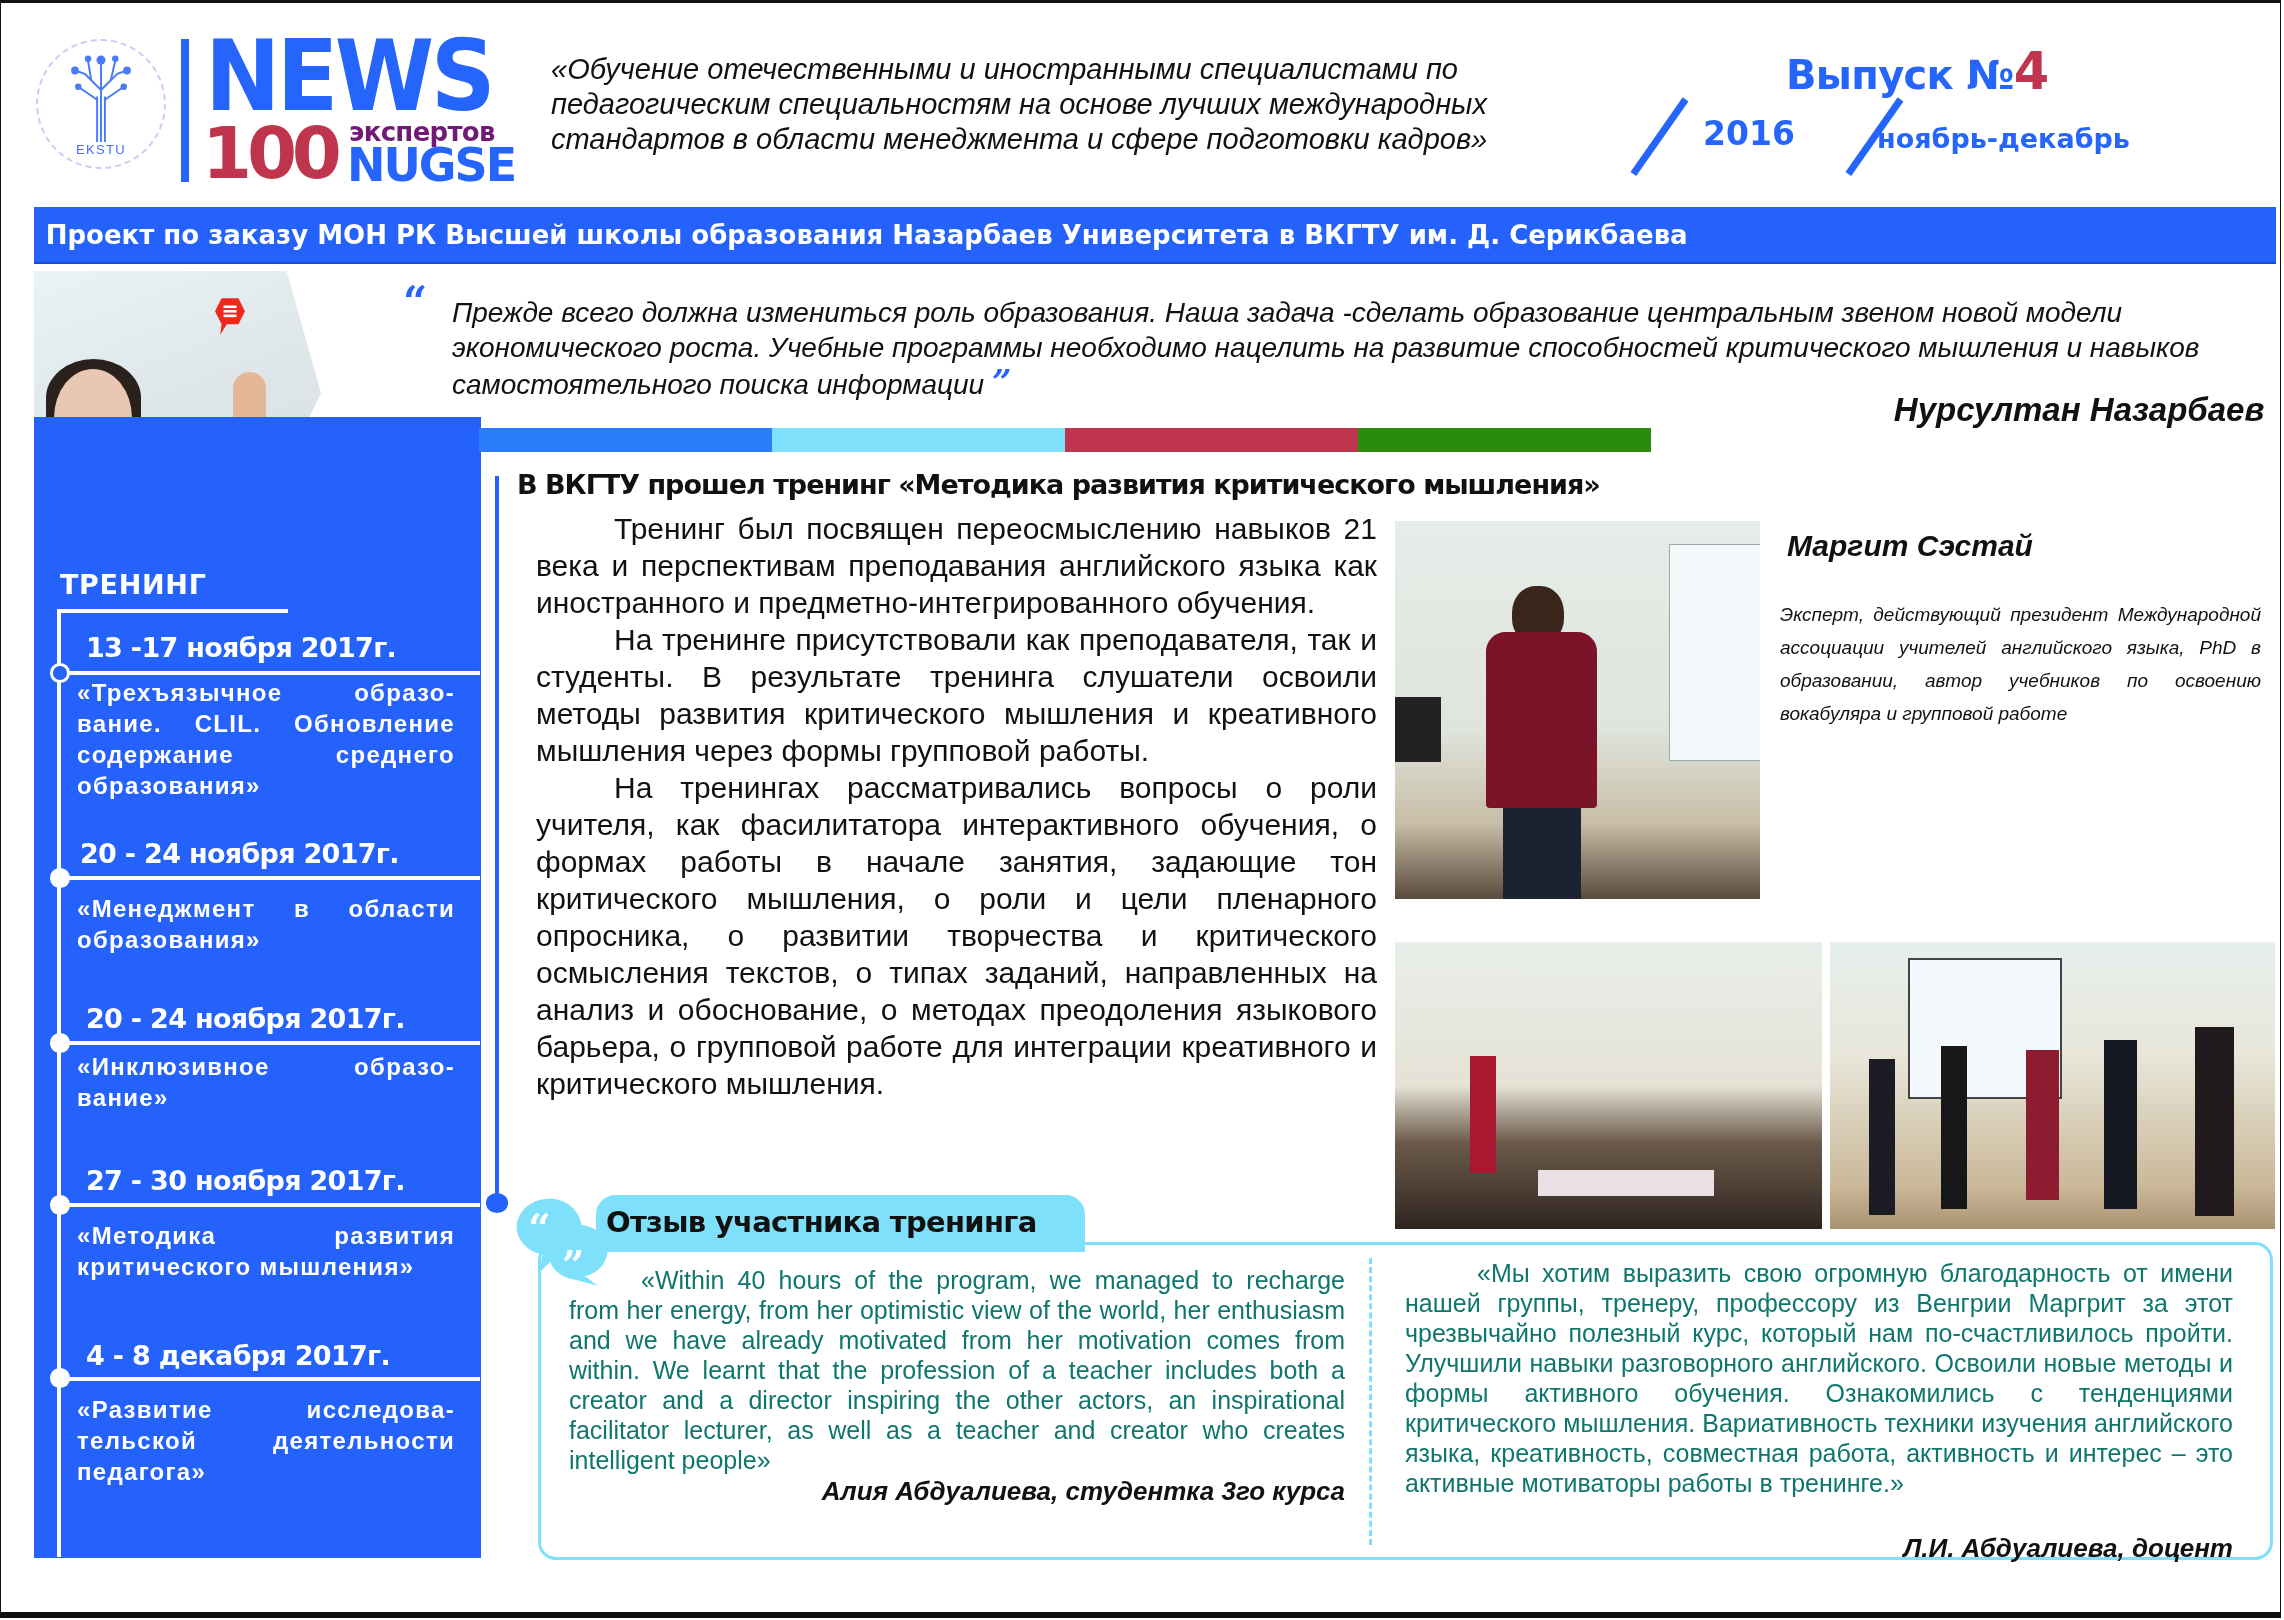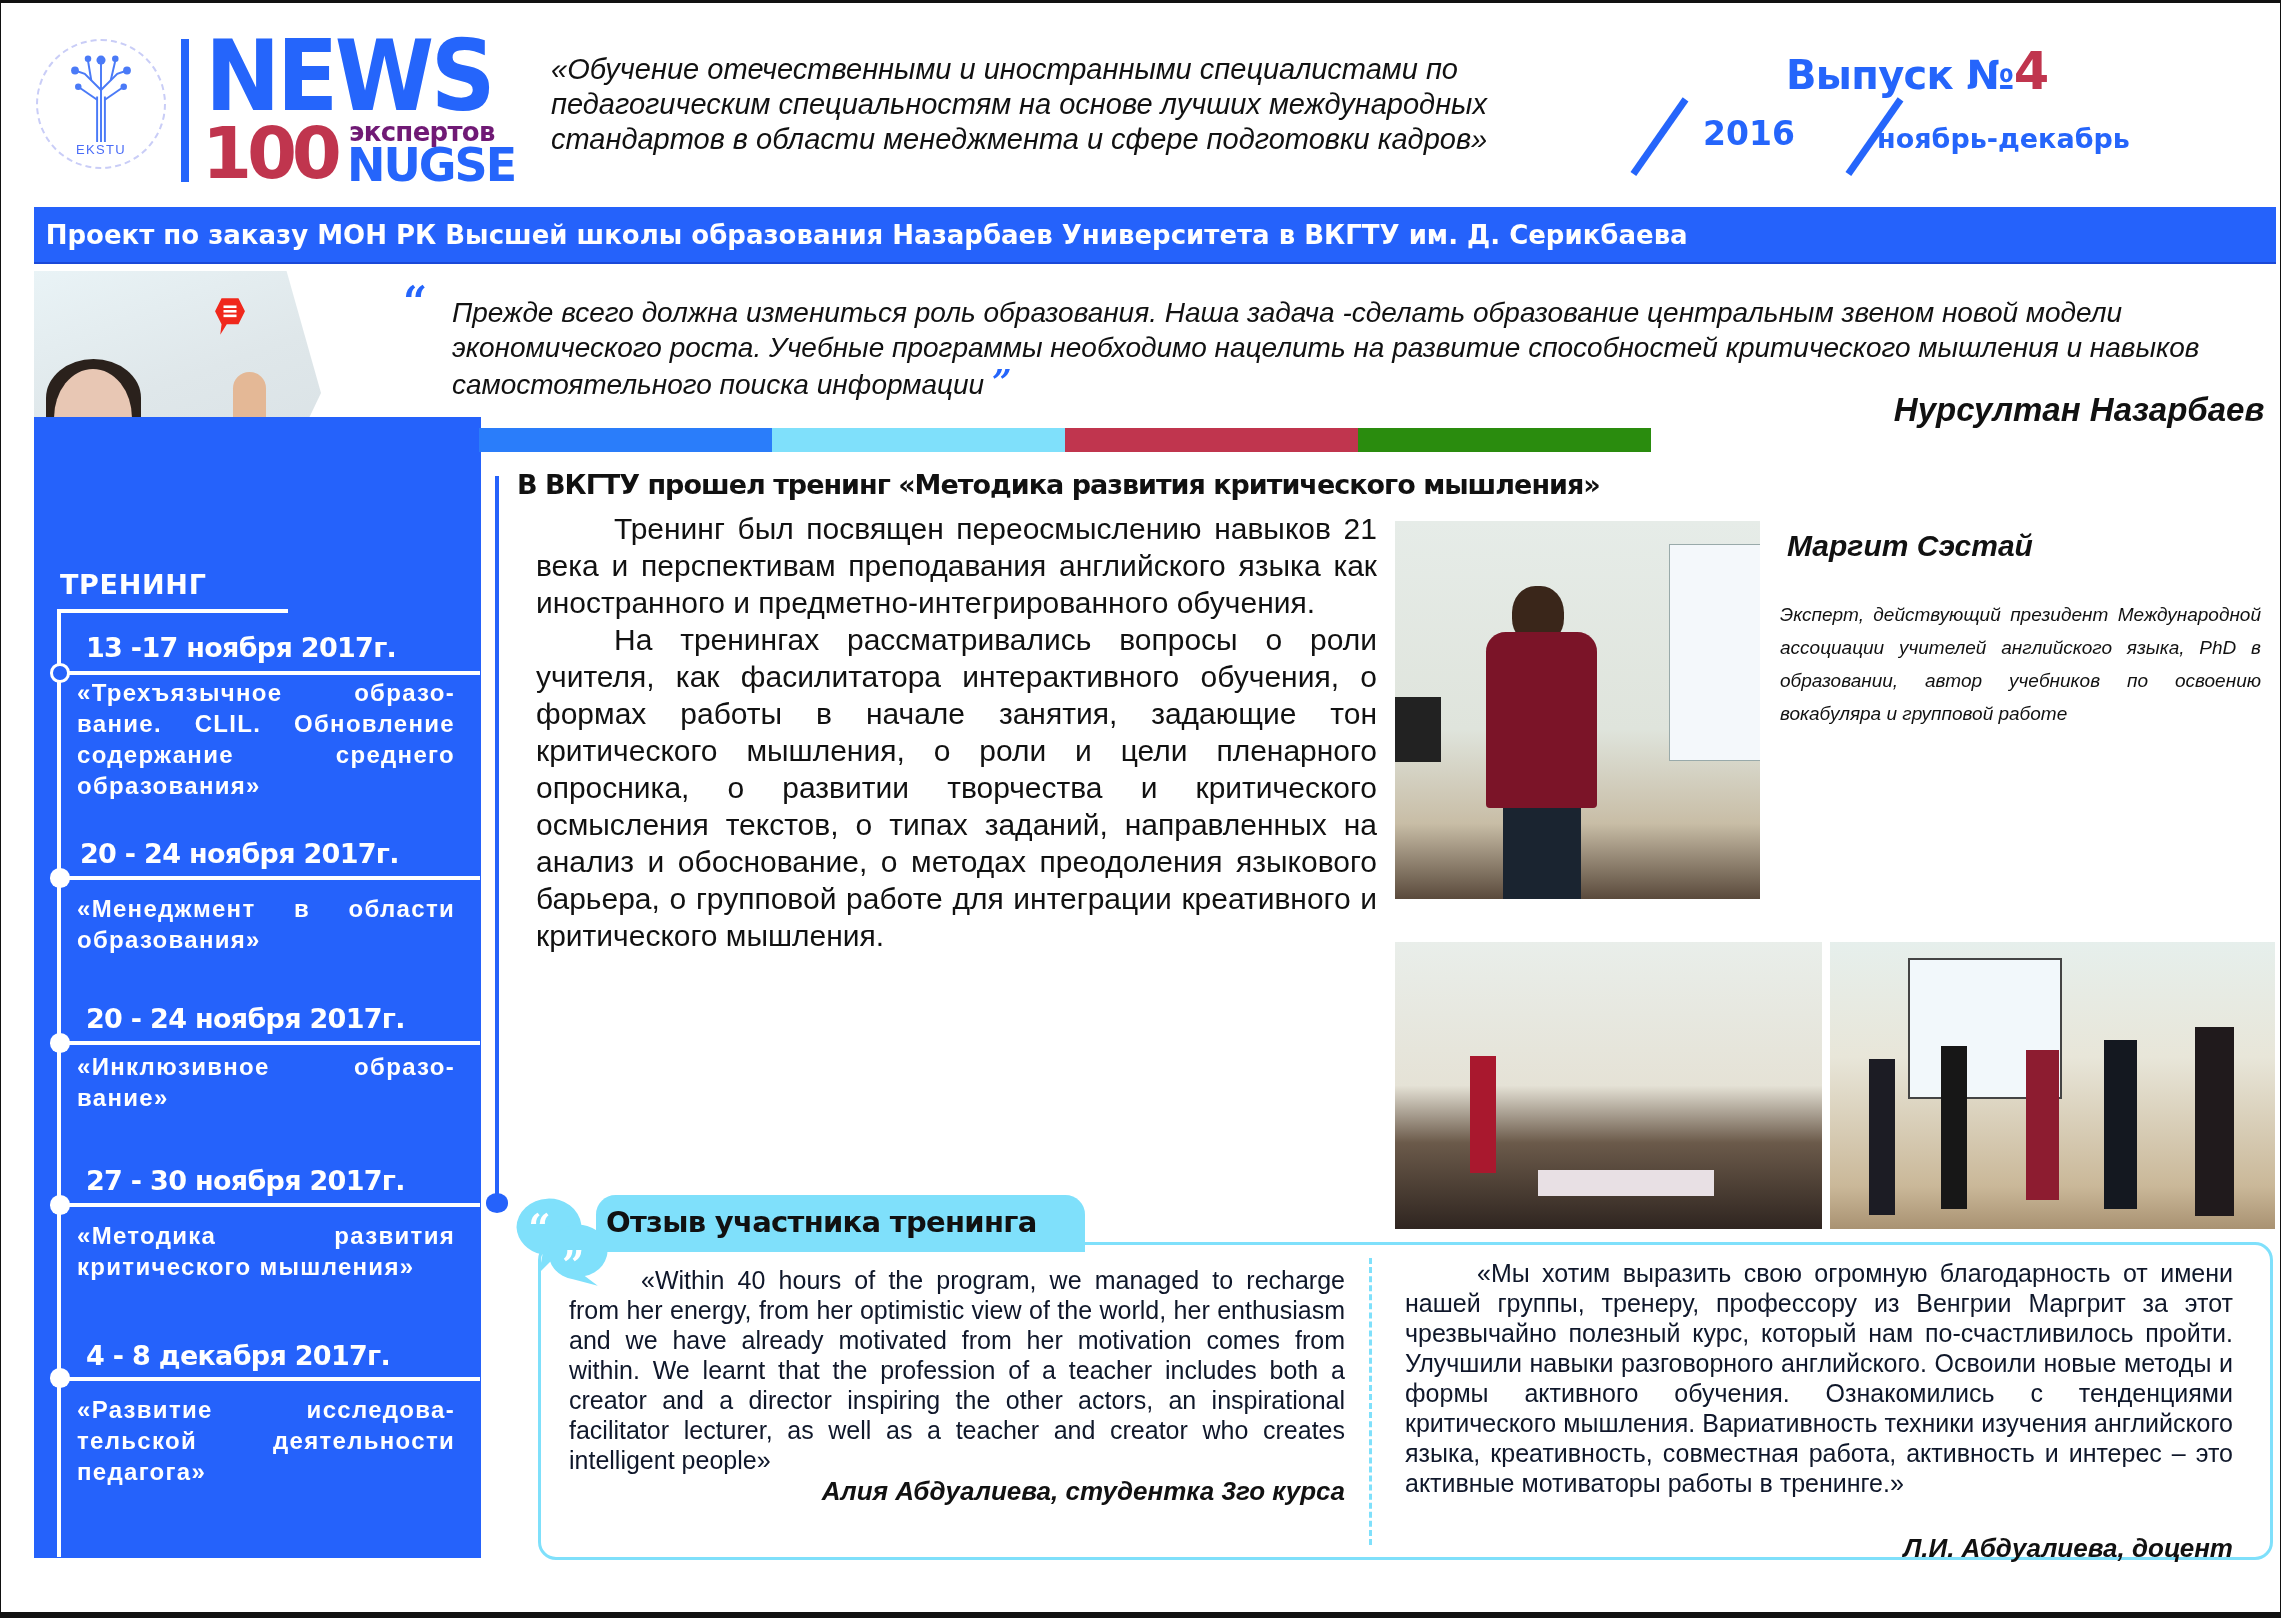--- a/index.html
+++ b/index.html
@@ -53,21 +53,21 @@
   .article-body p{margin:0;text-indent:78px;}
   .photo{background:#ccc;overflow:hidden;}
   .expert-name{left:1787px;top:529px;font-style:italic;font-weight:bold;font-size:30px;color:#111;}
   .expert-desc{left:1780px;top:598px;width:481px;font-style:italic;font-size:19px;line-height:33px;text-align:justify;color:#111;}
   
   .feedback-box{left:538px;top:1242px;width:1735px;height:318px;border:3.9px solid #7fe0fb;border-radius:18px;box-sizing:border-box;}
   .feedback-tab{left:596px;top:1195px;width:489px;height:57px;background:#7fe0fb;border-radius:19.6px 19.6px 0 0;}
   .feedback-title{left:606px;top:1205px;font-family:"DejaVu Sans",sans-serif;font-weight:bold;font-size:29px;color:#111;letter-spacing:-0.7px;}
   .bubble{position:absolute;}
   .divider-dashed{left:1369px;top:1258px;width:0;height:287px;border-left:3.9px dashed #7fe0fb;}
-  .fb-text{font-size:25px;line-height:30px;text-align:justify;color:#0f172a;}
+  .fb-text{font-size:25px;line-height:30px;text-align:justify;color:#0f766e;}
   .fb-text p{margin:0;text-indent:72px;}
   .fb-author{font-style:italic;font-weight:bold;font-size:26px;color:#111;text-align:right;}
 </style>
 </head>
 <body>
 
 <div class="frame"></div>
 
 <div class="abs logo-circle">
   <svg class="logo-tree" viewBox="0 0 120 140">
@@ -161,20 +161,21 @@
 <div class="abs event-date" style="left:86px;top:1340px;">4 - 8 декабря 2017г.</div>
 <div class="abs event-rule" style="left:65px;top:1377px;width:415px;"></div>
 <div class="abs event-dot" style="left:50px;top:1368px;"></div>
 <div class="abs event-text" style="left:77px;top:1394px;">«Развитие исследова-тельской деятельности педагога»</div>
 
 <div class="abs article-vline"></div>
 <div class="abs article-dot"></div>
 <div class="abs article-title">В ВКГТУ прошел тренинг «Методика развития критического мышления»</div>
 <div class="abs article-body">
   <p>Тренинг был посвящен переосмыслению навыков 21 века и перспективам преподавания английского языка как иностранного и предметно-интегрированного обучения.</p>
+  <p>На тренинге присутствовали как преподавателя, так и студенты. В результате тренинга слушатели освоили методы развития критического мышления и креативного мышления через формы групповой работы.</p>
   <p>На тренингах рассматривались вопросы о роли учителя, как фасилитатора интерактивного обучения, о формах работы в начале занятия, задающие тон критического мышления, о роли и цели пленарного опросника, о развитии творчества и критического осмысления текстов, о типах заданий, направленных на анализ и обоснование, о методах преодоления языкового барьера, о групповой работе для интеграции креативного и критического мышления.</p>
 </div>
 
 <div class="abs photo" style="left:1395px;top:521px;width:365px;height:378px;background:linear-gradient(180deg,#e6ece8 0%,#dfe4dc 55%,#c8bda6 80%,#5a4a3c 100%);">
   <div style="position:absolute;left:274px;top:23px;width:91px;height:215px;background:#f4f8fb;border:1.3px solid #9aa;"></div>
   <div style="position:absolute;left:0;top:176px;width:46px;height:65px;background:#222;"></div>
   <div style="position:absolute;left:117px;top:65px;width:52px;height:59px;border-radius:45%;background:#3a261a;"></div>
   <div style="position:absolute;left:91px;top:111px;width:111px;height:176px;background:#7b1428;border-radius:19.6px 19.6px 3.9px 3.9px;"></div>
   <div style="position:absolute;left:108px;top:287px;width:78px;height:91px;background:#1a2430;"></div>
 </div>

